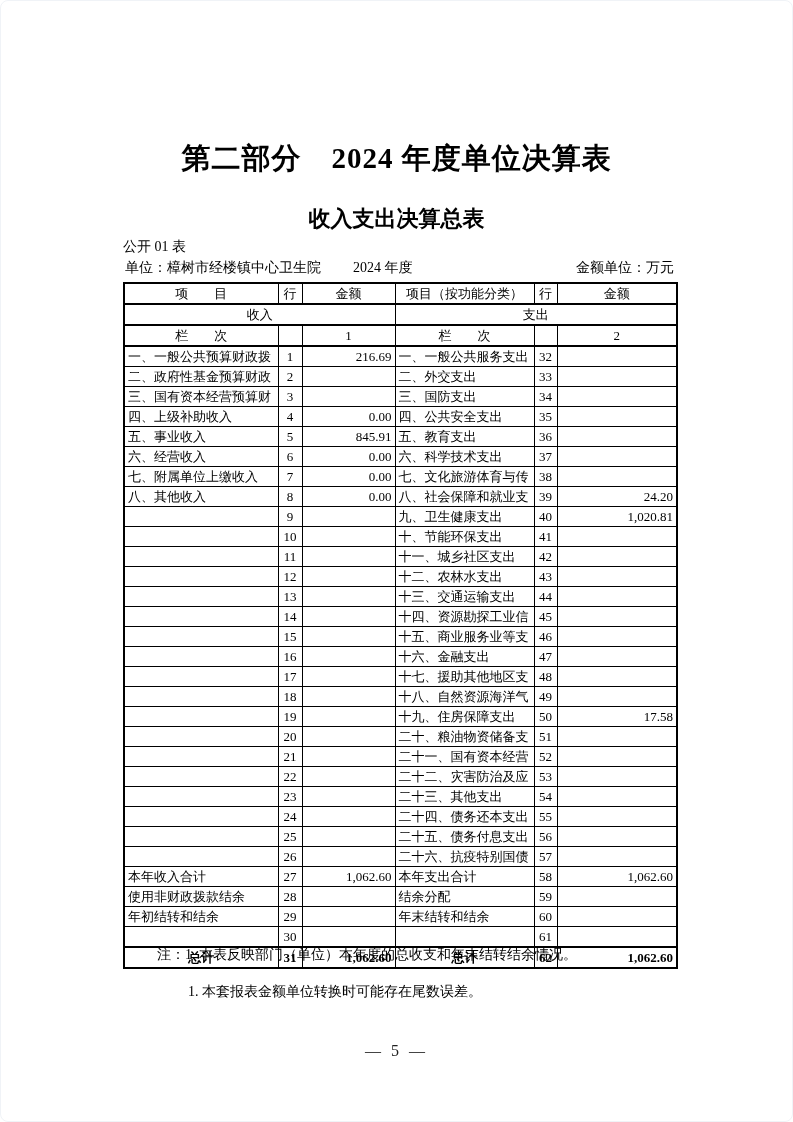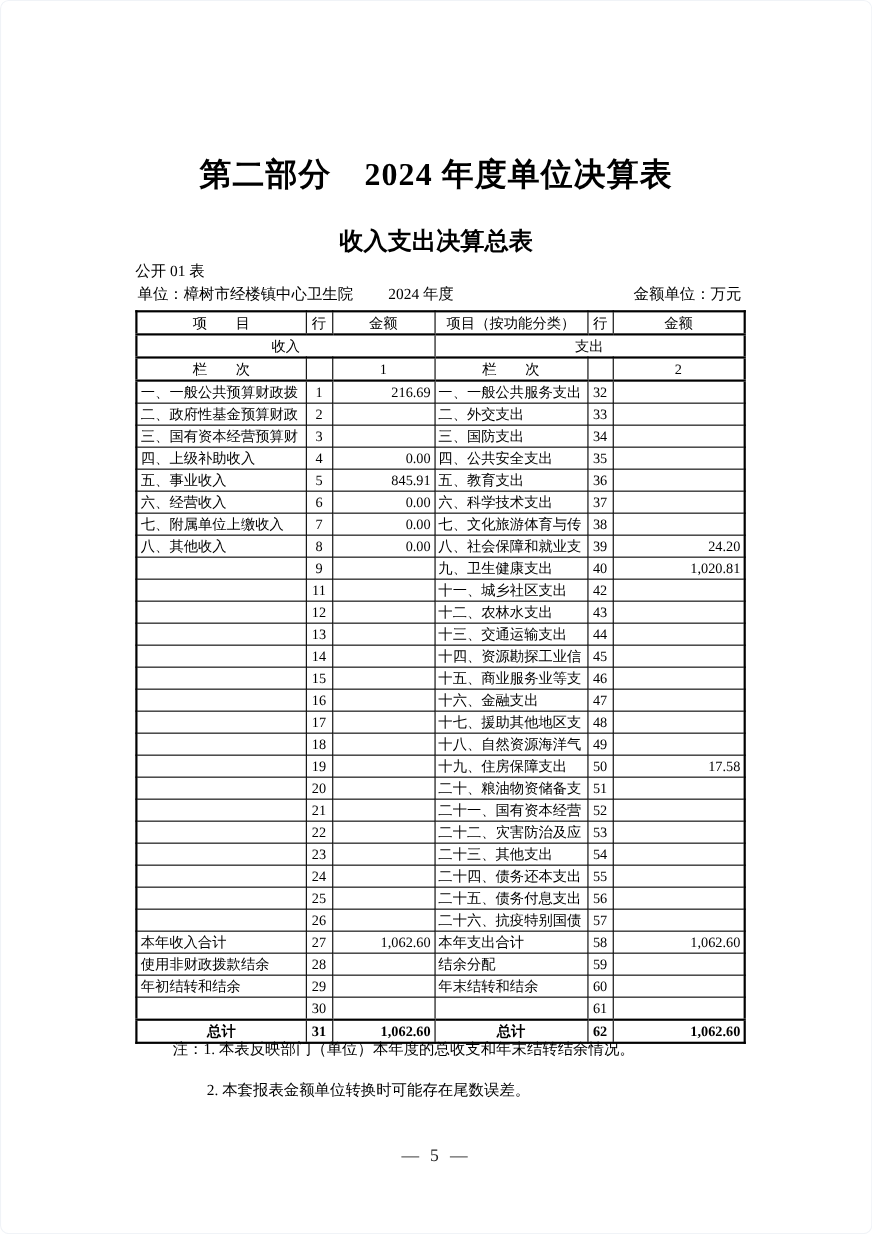--- a/index.html
+++ b/index.html
@@ -216,20 +216,28 @@
         <tr>
           <td class="label"></td>
           <td class="line">9</td>
           <td class="amount"></td>
           <td class="label">九、卫生健康支出</td>
           <td class="line">40</td>
           <td class="amount">1,020.81</td>
         </tr>
         <tr>
           <td class="label"></td>
+          <td class="line">10</td>
+          <td class="amount"></td>
+          <td class="label">十、节能环保支出</td>
+          <td class="line">41</td>
+          <td class="amount"></td>
+        </tr>
+        <tr>
+          <td class="label"></td>
           <td class="line">11</td>
           <td class="amount"></td>
           <td class="label">十一、城乡社区支出</td>
           <td class="line">42</td>
           <td class="amount"></td>
         </tr>
         <tr>
           <td class="label"></td>
           <td class="line">12</td>
           <td class="amount"></td>
@@ -387,18 +395,18 @@
           <td class="amount">1,062.60</td>
           <td class="label">总计</td>
           <td class="line">62</td>
           <td class="amount">1,062.60</td>
         </tr>
       </tbody>
   </table>
 
   <div class="notes">
     <div class="note-1">注：1. 本表反映部门（单位）本年度的总收支和年末结转结余情况。</div>
-    <div class="note-2">2. 本套报表金额单位转换时可能存在尾数误差。</div>
+    <div class="note-2">1. 本套报表金额单位转换时可能存在尾数误差。</div>
   </div>
 
   <div class="page-number">— 5 —</div>
 
 </div>
 
 </body></html>

